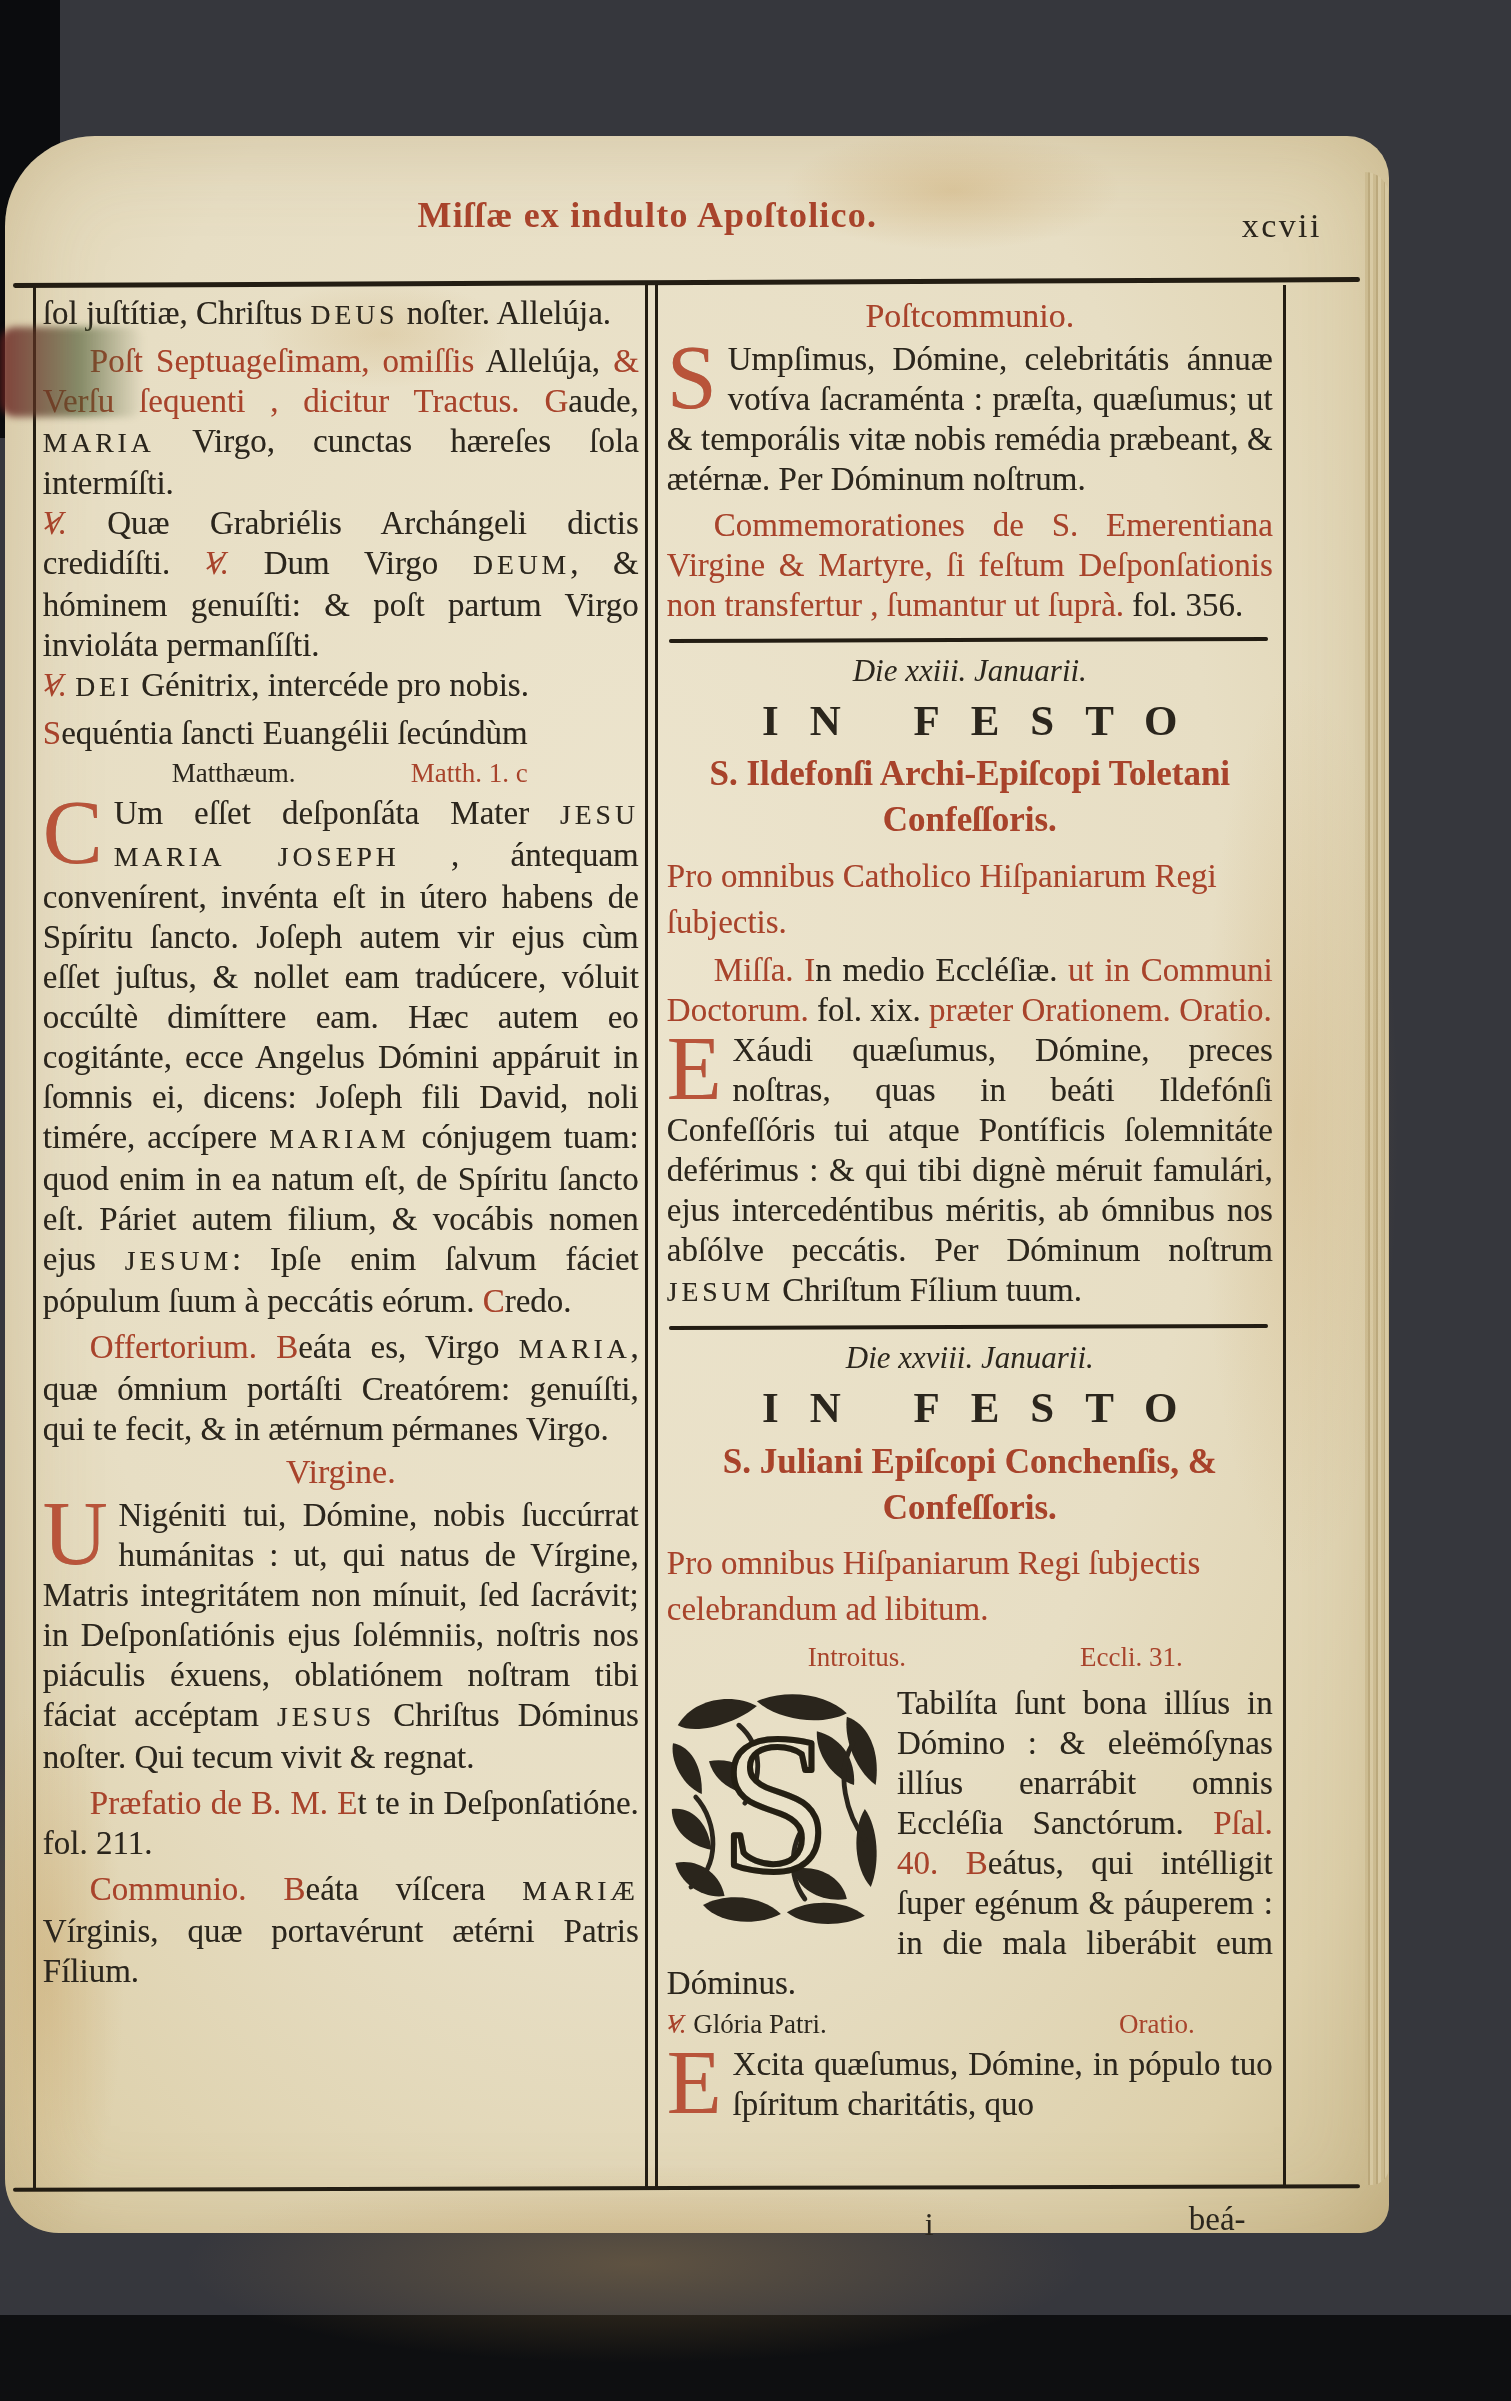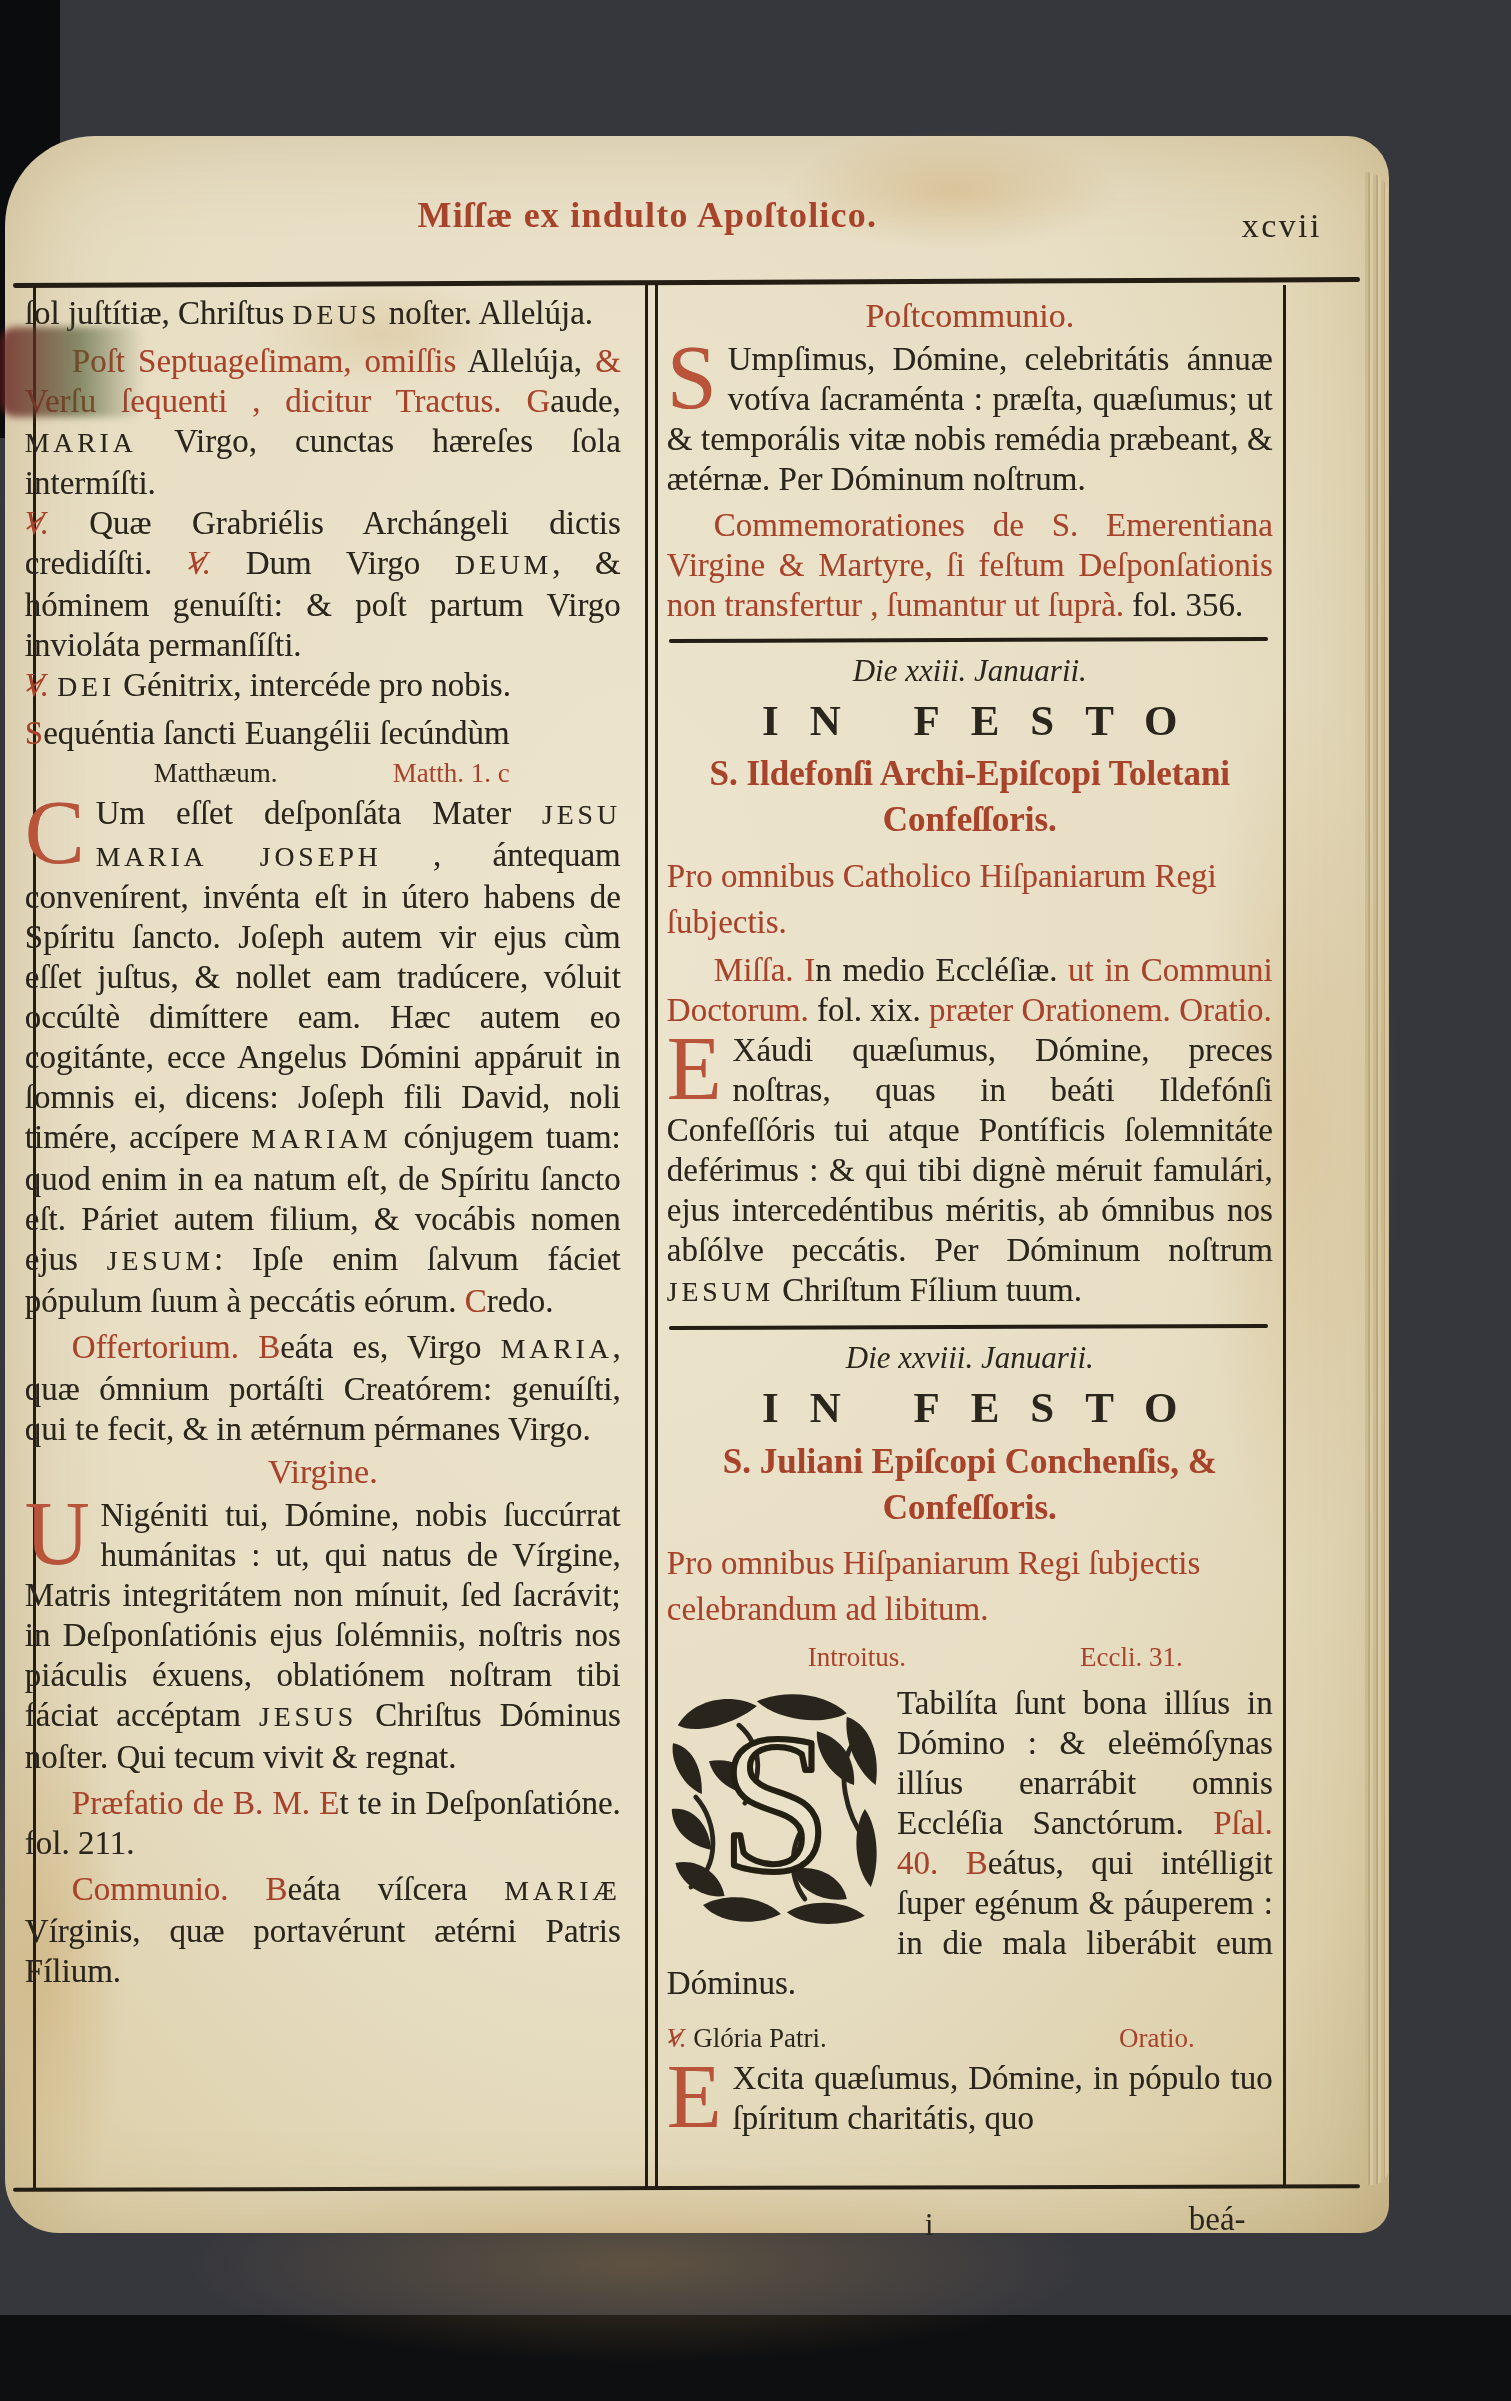--- a/index.html
+++ b/index.html
@@ -46,21 +46,21 @@
   .rule{position:absolute;background:var(--rule);}
   .rule-top{left:8.4px;top:144px;width:1347px;height:4.8px;transform:rotate(-0.25deg);border-radius:2.4px;}
   .rule-bottom{left:8.4px;top:2050px;width:1347px;height:4.2px;transform:rotate(-0.15deg);border-radius:2.4px;}
   .vr{position:absolute;top:149px;height:1903px;width:3px;background:var(--rule);}
   .vr-left{left:28px;}
   .vr-mid1{left:640px;}
   .vr-mid2{left:650px;}
   .vr-right{left:1278px;}
 
   .col{position:absolute;top:157px;}
-  .col-left{left:20px;width:596px;}
+  .col-left{left:38px;width:596px;}
   .col-right{left:662px;width:606px;}
 
   .para{margin:0;font-size:33px;line-height:40px;text-align:justify;
     text-shadow:0 0 0.6px rgba(43,38,29,.35);}
   .indent{text-indent:47px;}
   .seg{}
   .r{color:var(--red);text-shadow:0 0 0.6px rgba(168,67,43,.35);}
   .sc{letter-spacing:0.14em;font-size:0.84em;}
   .vs{color:var(--red);font-style:italic;display:inline-block;position:relative;text-shadow:none;}
   .vs::after{content:"";position:absolute;left:0;top:47%;width:0.58em;height:0.075em;
@@ -70,21 +70,21 @@
   .row{display:flex;justify-content:space-between;font-size:27px;line-height:40px;}
   .gospel-row{padding-left:129px;padding-right:111px;}
   .red{color:var(--red);}
   .inrule{height:4.2px;background:var(--rule);margin:13.2px 4.8px 9.6px 2.4px;transform:rotate(-0.2deg);border-radius:1.8px;}
   .date-line{margin:7.2px 0 2.4px;text-align:center;font-style:italic;font-size:31px;line-height:37px;}
   .in-festo{margin:6px 0 4.8px;text-align:center;font-size:43px;line-height:52px;font-weight:bold;
     letter-spacing:0.72em;text-indent:0.72em;}
   .saint-title{margin:3.6px 0 1.2px;text-align:center;color:var(--red);font-size:35px;line-height:46px;font-weight:600;text-shadow:0 0 0.6px rgba(168,67,43,.3);}
   .subtitle{margin:9.6px 0 4.8px;text-align:left;color:var(--red);font-size:33px;line-height:46px;text-shadow:0 0 0.6px rgba(168,67,43,.3);}
   .intro-row{padding-left:141px;padding-right:90px;margin:3.6px 0 6px;gap:34px;}
-  .gloria-row{padding-right:78px;margin-top:15px;}
+  .gloria-row{padding-right:78px;margin-top:1px;}
   .woodcut{float:left;width:217px;height:239px;margin:6px 13.2px 3.6px 0;}
   .woodcut svg{width:100%;height:100%;}
   .footer-sig{position:absolute;left:920px;top:2070px;font-size:32px;}
   .footer-catch{position:absolute;left:1184px;top:2065px;font-size:33px;}
   .mt1{margin-top:6px;}
 </style>
 </head>
 <body>
 
 <div class="black-left"></div>

